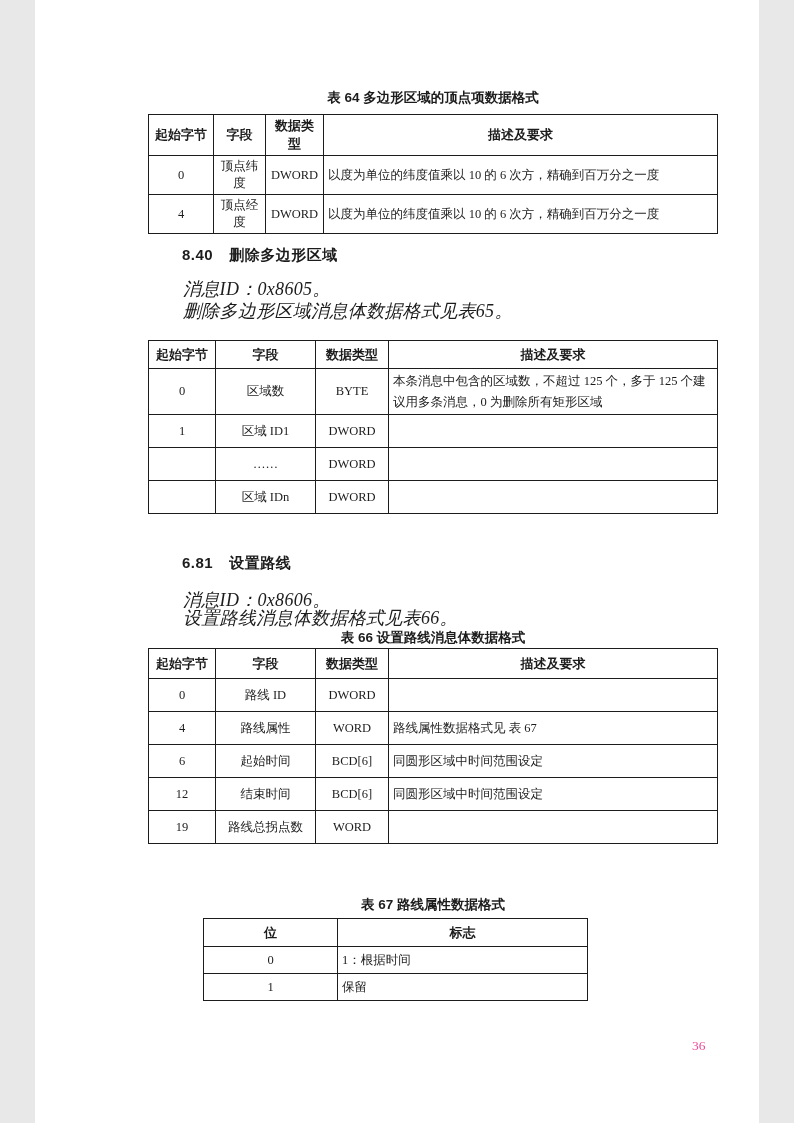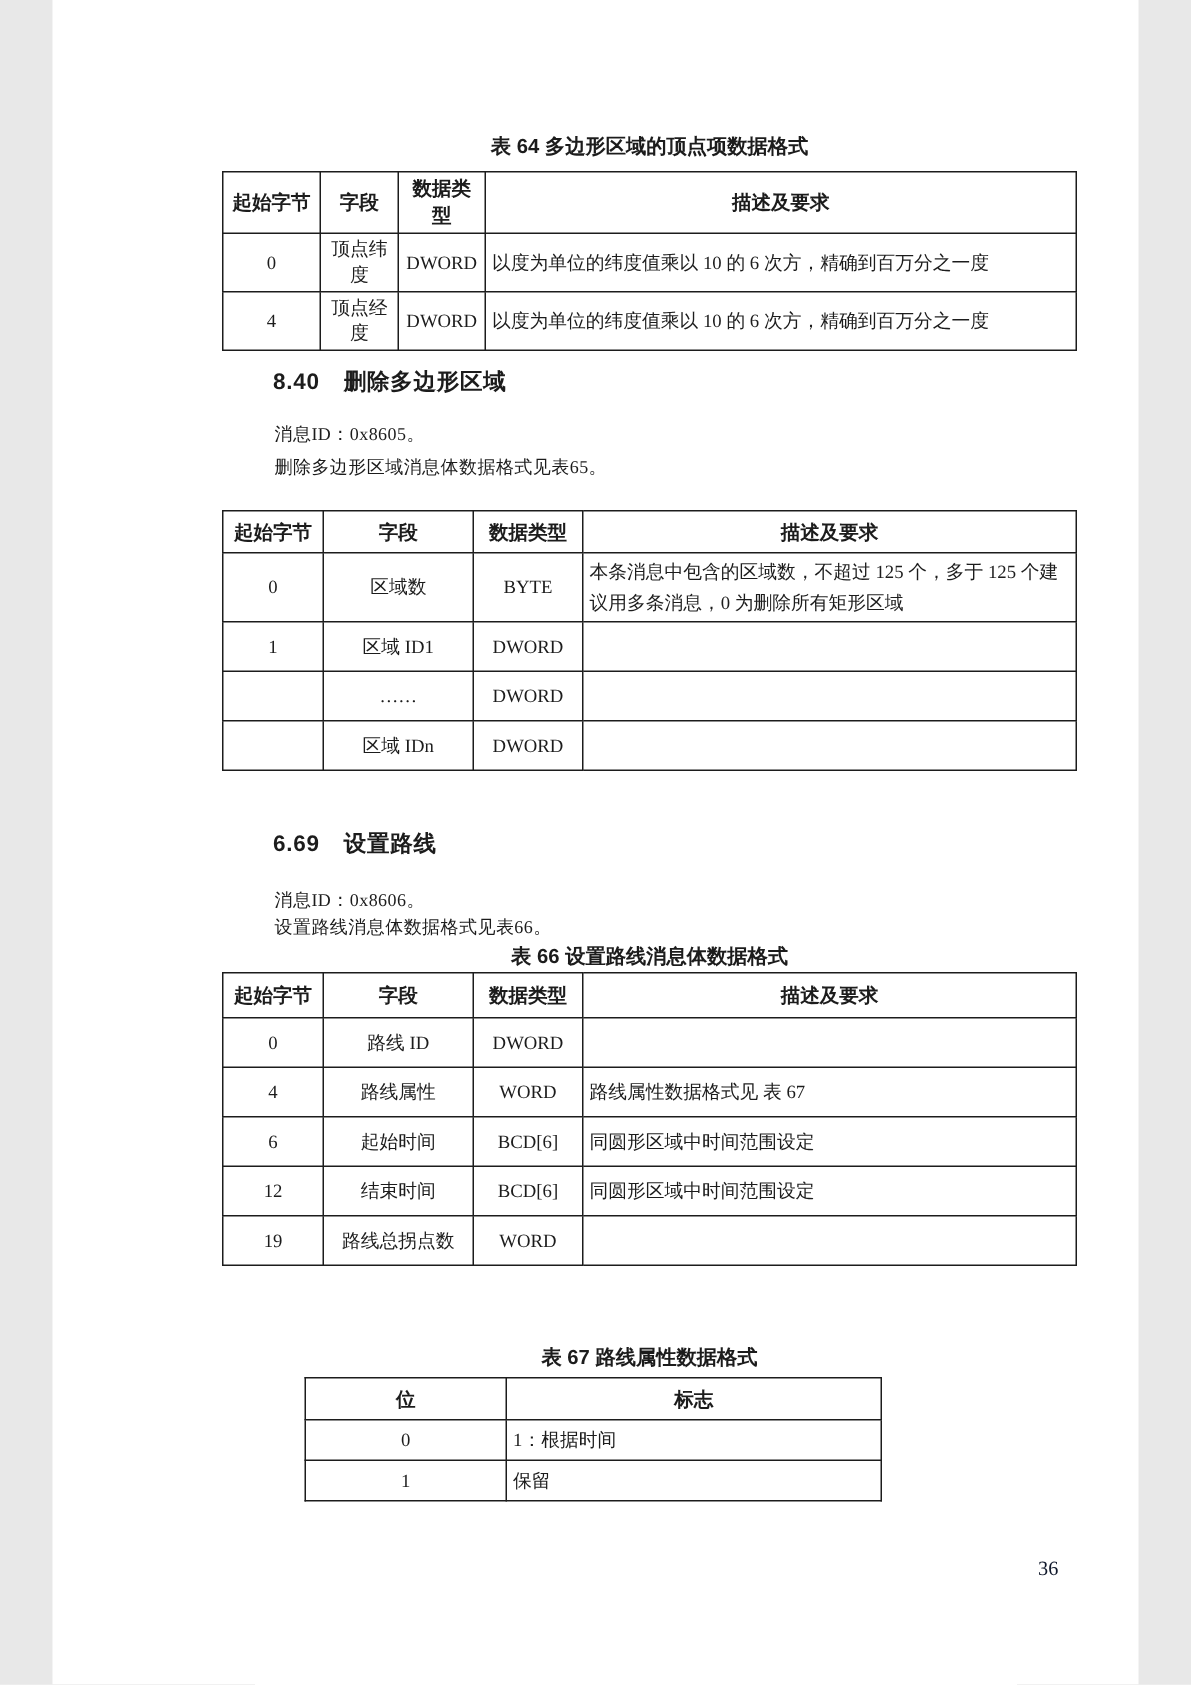--- a/index.html
+++ b/index.html
@@ -19,42 +19,42 @@
     font-weight:bold;font-size:13.5px;line-height:16px;
   }
   .heading{
     left:123px;
     font-family:"Liberation Sans","DejaVu Sans",sans-serif;
     font-weight:bold;font-size:15px;line-height:18px;
     letter-spacing:0.5px;
   }
   .heading .num{margin-right:16px;margin-left:24px;}
   .bodyline{
-    left:148px;font-size:12px;line-height:17px;letter-spacing:0.3px;
+    left:148px;font-size:18px;line-height:17px;letter-spacing:0.3px;font-style:italic;
   }
   table.spec{
     position:absolute;
     border-collapse:collapse;
     table-layout:fixed;
     border-radius:12px;
   }
   table.spec th, table.spec td{
     border:1px solid #1c1c1c;
     font-size:12.5px;
     padding:2px 4px;
     vertical-align:middle;
     overflow:hidden;
   }
   table.spec th{
     font-family:"Liberation Sans","DejaVu Sans",sans-serif;
     font-weight:bold;font-size:13px;text-align:center;
   }
   td.c{text-align:center;}
   td.d{text-align:left;padding-left:9px;padding-right:6px;line-height:1.65;}
-  .pageno{font-size:13.5px;color:#0f172a;}
+  .pageno{font-size:13.5px;color:#ec4899;}
 </style>
 </head>
 <body>
 
 <div class="page">
 
   <div class="abs caption" style="top:90px;">表 64 多边形区域的顶点项数据格式</div>
 
   <table class="spec" style="top:114px;left:113px;width:570px;">
     <colgroup>
@@ -127,21 +127,21 @@
     <tr style="height:33px">
       <td class="c"></td>
       <td class="c">区域 IDn</td>
       <td class="c">DWORD</td>
       <td class="d"></td>
     </tr>
   </tbody>
     </table>
 
   <div class="abs heading" style="top:554px;">
-    <span class="num">6.69</span><span>设置路线</span>
+    <span class="num">6.81</span><span>设置路线</span>
   </div>
   <div class="abs bodyline" style="top:592px;">消息ID：0x8606。</div>
   <div class="abs bodyline" style="top:610px;">设置路线消息体数据格式见表66。</div>
 
   <div class="abs caption" style="top:630px;">表 66 设置路线消息体数据格式</div>
 
   <table class="spec" style="top:648px;left:113px;width:570px;">
     <colgroup>
         <col style="width:67px">
         <col style="width:100px">

